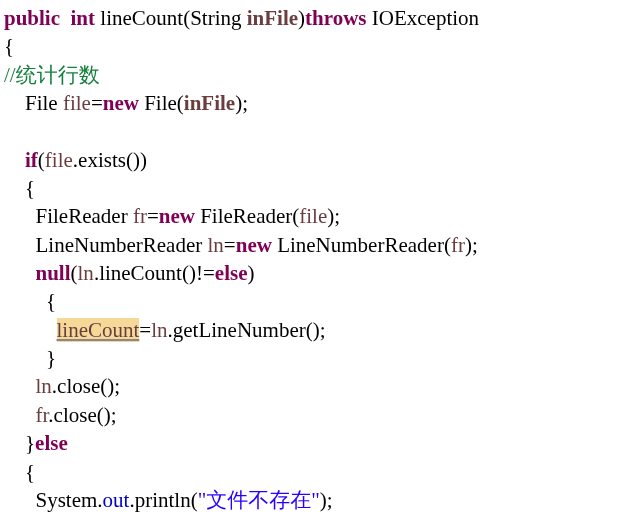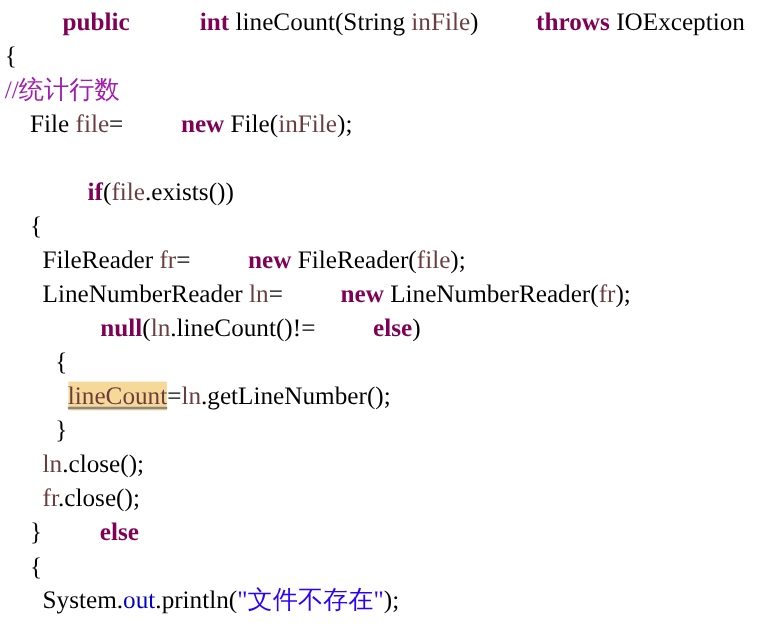--- a/index.html
+++ b/index.html
@@ -9,24 +9,24 @@
       font-size: 21px;
       line-height: 1.35;
       background: #ffffff;
       color: #000000;
       width: 644px;
       box-sizing: border-box;
     }
     .code-block {
       white-space: pre;
     }
-    .kw { color: #7f0055; font-weight: bold; margin-left: 48px; }
-    .param { color: #6a3e3e; }
+    .kw { color: #7f0055; font-weight: bold; }
+    .param { color: #6a3e3e; font-weight: bold; }
     .var { color: #6a3e3e; }
-    .comment { color: #a21caf; }
+    .comment { color: #15803d; }
     .str { color: #2a00ff; }
     .static-field { color: #0000c0; }
     .hl {
       background-color: #f6d898;
       text-decoration: underline;
       text-decoration-color: #888888;
     }
     .txt { color: #000000; }
   </style>
 </head>

